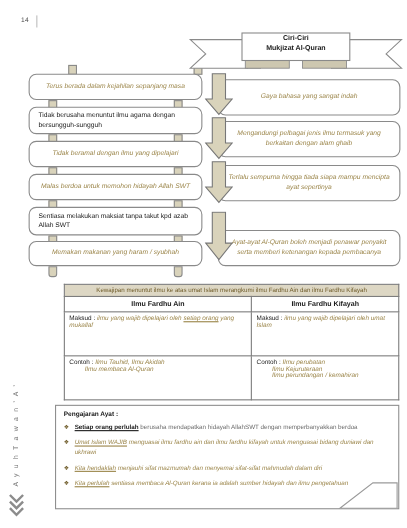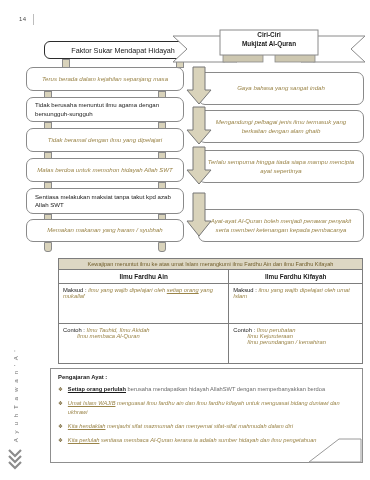--- a/index.html
+++ b/index.html
@@ -108,23 +108,20 @@
   .fold{position:absolute;right:-1px;bottom:-1px;}
 </style>
 </head>
 <body>
 
 <div class="page">
 
   <div class="pagenum">14</div>
   <div class="pagenum-rule"></div>
 
-  <div class="hdrbox" style="left:44px;top:41px;width:158px;height:18px;">
-    <span>Faktor Sukar Mendapat Hidayah</span>
-  </div>
 
   <div class="leg" style="left:62px;top:59px;width:8px;height:9px;"></div>
   <div class="leg" style="left:176px;top:59px;width:8px;height:9px;"></div>
 
   <div class="rbox" style="left:26px;top:67px;width:158px;height:24px;">
     <span class="txt-gold">Terus berada dalam kejahilan sepanjang masa</span>
   </div>
   <div class="leg" style="left:44px;top:91px;width:8px;height:8px;"></div>
   <div class="leg" style="left:158px;top:91px;width:8px;height:8px;"></div>
 

